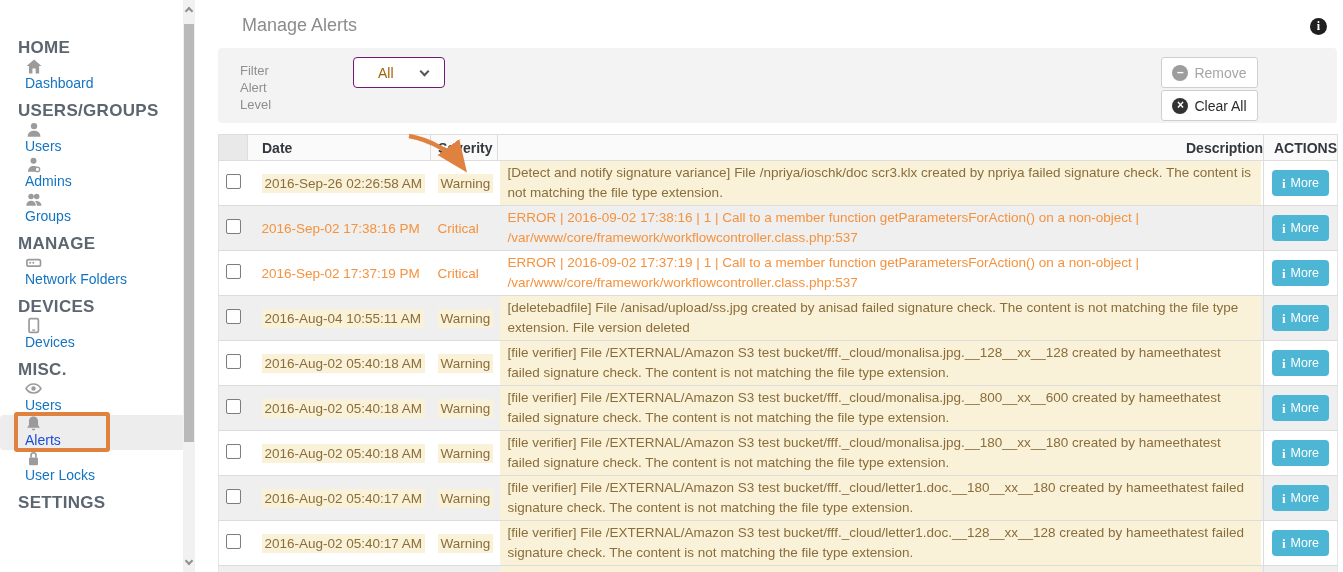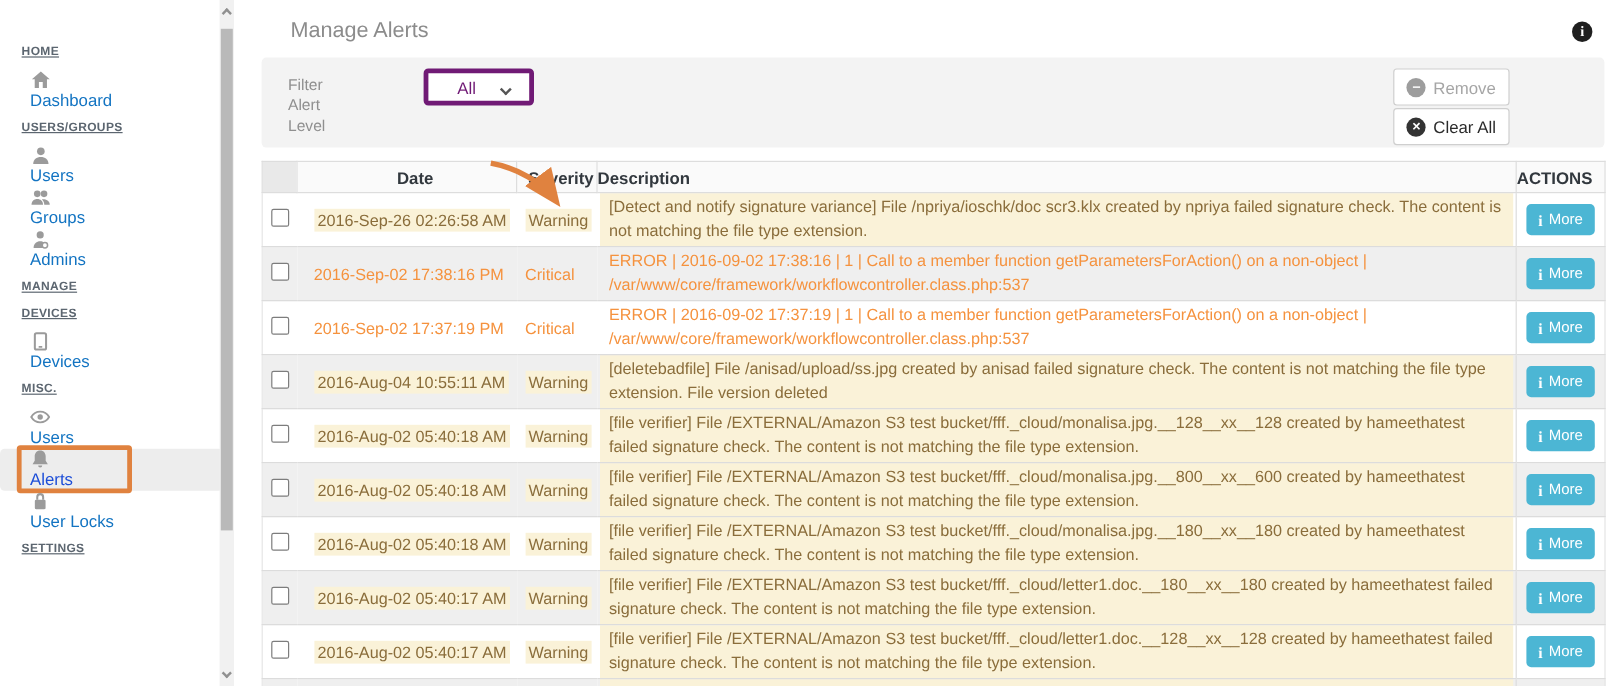--- a/index.html
+++ b/index.html
@@ -2,22 +2,22 @@
 <html><head>
 <meta charset="utf-8">
 <style>
   * { margin:0; padding:0; box-sizing:border-box; }
   html,body { width:1343px; height:572px; overflow:hidden; background:#fff;
     font-family:"Liberation Sans", sans-serif; }
 
   
   .sidebar { position:absolute; left:0; top:0; width:196px; height:572px; background:#fff; }
   .sb-nav { padding-top:30px; }
-  .sb-section { font-size:10px; font-weight:bold; color:#5c6670; letter-spacing:.3px;
-    padding:0 0 0 18px; margin:8px 0 6px; height:14px;text-decoration:underline; }
+  .sb-section { font-size:17px; font-weight:bold; color:#5c6670; letter-spacing:.3px;
+    padding:0 0 0 18px; margin:8px 0 6px; height:14px; }
   .sb-item { position:relative; height:35px; display:flex; align-items:flex-start;
     padding-left:25px; cursor:pointer;flex-direction:column; }
   .sb-item .ico { width:17px; height:17px; display:inline-flex; margin-right:13px; flex:none; }
   .sb-item .lbl { font-size:14px; color:#1374c2; }
   .sb-item.active { background:#ededed; border-radius:4px; margin-right:10px; }
   .sb-item.active .lbl { color:#1d4ed8; }
   .anno-box { position:absolute; left:14px; top:-3px; width:96px; height:40px;
     border:4px solid #e0823f; border-radius:3px; pointer-events:none; }
 
   .sb-scrollbar { position:absolute; right:1px; top:0; width:12px; height:572px; background:#f1f1f1; }
@@ -32,42 +32,42 @@
   .page-title { font-size:18px; font-weight:normal; color:#8c8c8c; margin:15px 0 0 46px; }
   .info-badge { position:absolute; top:18px; right:16px; width:17px; height:17px;
     border-radius:50%; background:#1f1f1f; color:#fff; text-align:center;
     font:bold 12px/17px "Liberation Serif", serif; cursor:pointer; }
 
   .filter-panel { position:absolute; left:22px; top:48px; width:1119px; height:75px;
     background:#f3f3f3; border-radius:4px; }
   .filter-label { position:absolute; left:22px; top:14px; width:48px;
     font-size:13px; line-height:17px; color:#8f8f8f; }
   .select { position:absolute; left:135px; top:9px; width:92px; height:31px; background:#fff;
-    border:4px solid #701a75; border-radius:4px; font-size:14px; color:#701a75;
+    border:1px solid #701a75; border-radius:4px; font-size:14px; color:#a16207;
     display:flex; align-items:center; padding-left:24px; cursor:pointer; }
   .sel-chev { position:absolute; right:16px; top:10px; width:7px; height:7px;
     border-left:2px solid #555; border-top:2px solid #555; transform:rotate(225deg); }
   .btn { position:absolute; width:97px; height:31px; background:#fff; border:1px solid #cfcfcf;
     border-radius:3px; font-size:14px; display:flex; align-items:center; justify-content:center;
     gap:6px; cursor:pointer; font-family:"Liberation Sans", sans-serif; }
   .btn .ic { width:16px; height:16px; border-radius:50%; color:#fff; flex:none;
     text-align:center; font:bold 12px/15px "Liberation Sans", sans-serif; }
   .btn-remove { right:79px; top:9px; color:#a6a6a6; }
   .btn-remove .ic { background:#9d9d9d; }
   .btn-clear { right:79px; top:42px; color:#2b2b2b; }
   .btn-clear .ic { background:#333; }
 
   
   .alerts-table { position:absolute; left:22px; top:134px; width:1119px;
     border-collapse:collapse; table-layout:fixed; }
   .alerts-table th { height:26px; font-size:14px; font-weight:bold; color:#32383e;
-    background:#fafafa; border:1px solid #ddd; border-left:none; text-align:center;
+    background:#fafafa; border:1px solid #ddd; border-left:none; text-align:left;
     padding:0 0 0 14px; overflow:hidden; white-space:nowrap; }
   .alerts-table th:first-child { background:#e9e9e9; border-left:1px solid #ddd; }
-  .alerts-table th.c { text-align:left; padding:0;margin-top:30px; }
+  .alerts-table th.c { text-align:right; padding:0;margin-top:30px; }
   .alerts-table th.sev { padding-left:7px; }
   .alerts-table td { height:42px; border-bottom:1px solid #dcdcdc; vertical-align:middle;
     font-size:13.5px; }
   .alerts-table tr.even td { background:#efefef; }
   td.check { text-align:center; border-left:1px solid #e5e5e5; }
   .cb { display:inline-block; width:15px; height:15px; background:#fff;
     border:1px solid #7d7d7d; border-radius:2px; cursor:pointer; }
   td.date { padding-left:14px; white-space:nowrap; }
   td.sev  { padding-left:7px; }
   td.desc { padding:0 2px; }
@@ -107,39 +107,49 @@
           <svg viewBox="0 0 16 16" width="17" height="17">
             <circle cx="8.5" cy="4.8" r="3" fill="#9b9b9b"></circle>
             <path d="M2.5 14.8 C2.5 11 5.2 9.2 8.5 9.2 C11.8 9.2 14.5 11 14.5 14.8 Z" fill="#9b9b9b"></path>
           </svg>
         </span>
         <span class="lbl">Users</span>
       </div>
       <div class="sb-item">
         <span class="ico">
           <svg viewBox="0 0 16 16" width="17" height="17">
+            <circle cx="8" cy="4.5" r="2.8" fill="#9b9b9b"></circle>
+            <path d="M2.8 14.8 C2.8 11.2 5.2 9.4 8 9.4 C10.8 9.4 13.2 11.2 13.2 14.8 Z" fill="#9b9b9b"></path>
+            <circle cx="11.7" cy="12.6" r="2.1" fill="#fff" stroke="#9b9b9b" stroke-width="1.2"></circle>
+          </svg>
+        </span>
+        <span class="lbl">Admins</span>
+      </div>
+      <div class="sb-item">
+        <span class="ico">
+          <svg viewBox="0 0 16 16" width="17" height="17">
             <circle cx="5.7" cy="5.2" r="2.6" fill="#9b9b9b"></circle>
             <circle cx="11" cy="5.2" r="2.6" fill="#9b9b9b"></circle>
             <path d="M1.2 13.8 C1.2 10.8 3.2 9.2 5.7 9.2 C8.2 9.2 10.2 10.8 10.2 13.8 Z" fill="#9b9b9b"></path>
             <path d="M9.3 9.6 C11.6 9.2 15.5 10.1 15.5 13.8 L11.2 13.8 C11.2 12 10.5 10.5 9.3 9.6 Z" fill="#9b9b9b"></path>
           </svg>
         </span>
         <span class="lbl">Groups</span>
       </div>
-      <div class="sb-item">
-        <span class="ico">
-          <svg viewBox="0 0 16 16" width="17" height="17">
-            <circle cx="8" cy="4.5" r="2.8" fill="#9b9b9b"></circle>
-            <path d="M2.8 14.8 C2.8 11.2 5.2 9.4 8 9.4 C10.8 9.4 13.2 11.2 13.2 14.8 Z" fill="#9b9b9b"></path>
-            <circle cx="11.7" cy="12.6" r="2.1" fill="#fff" stroke="#9b9b9b" stroke-width="1.2"></circle>
-          </svg>
-        </span>
-        <span class="lbl">Admins</span>
-      </div>
       <div class="sb-section">MANAGE</div>
+      <div class="sb-item">
+        <span class="ico">
+          <svg viewBox="0 0 16 16" width="17" height="17">
+            <rect x="1.8" y="5.2" width="12.8" height="6.2" rx="1.6" fill="none" stroke="#9b9b9b" stroke-width="1.6"></rect>
+            <circle cx="4.8" cy="8.3" r=".95" fill="#9b9b9b"></circle>
+            <circle cx="7.8" cy="8.3" r=".95" fill="#9b9b9b"></circle>
+          </svg>
+        </span>
+        <span class="lbl">Network Folders</span>
+      </div>
       <div class="sb-section">DEVICES</div>
       <div class="sb-item">
         <span class="ico">
           <svg viewBox="0 0 16 16" width="17" height="17">
             <rect x="3.8" y="1.6" width="8.8" height="12.8" rx="1.3" fill="none" stroke="#9b9b9b" stroke-width="1.6"></rect>
             <line x1="6.8" y1="12.3" x2="9.6" y2="12.3" stroke="#9b9b9b" stroke-width="1.3"></line>
           </svg>
         </span>
         <span class="lbl">Devices</span>
       </div>

